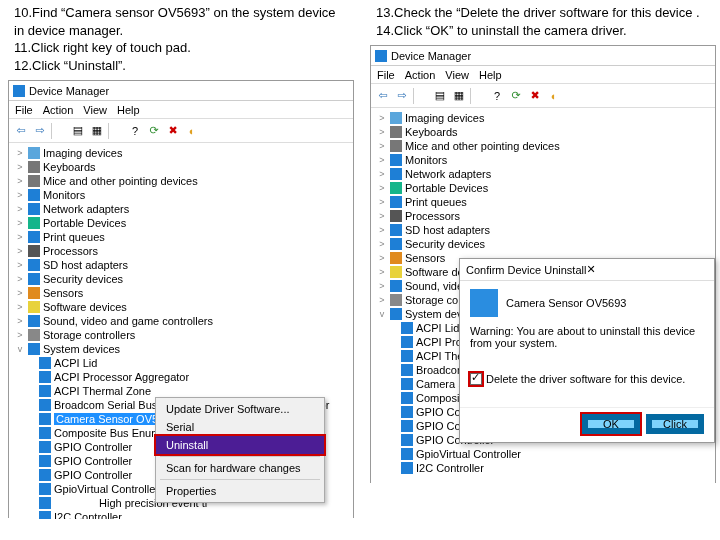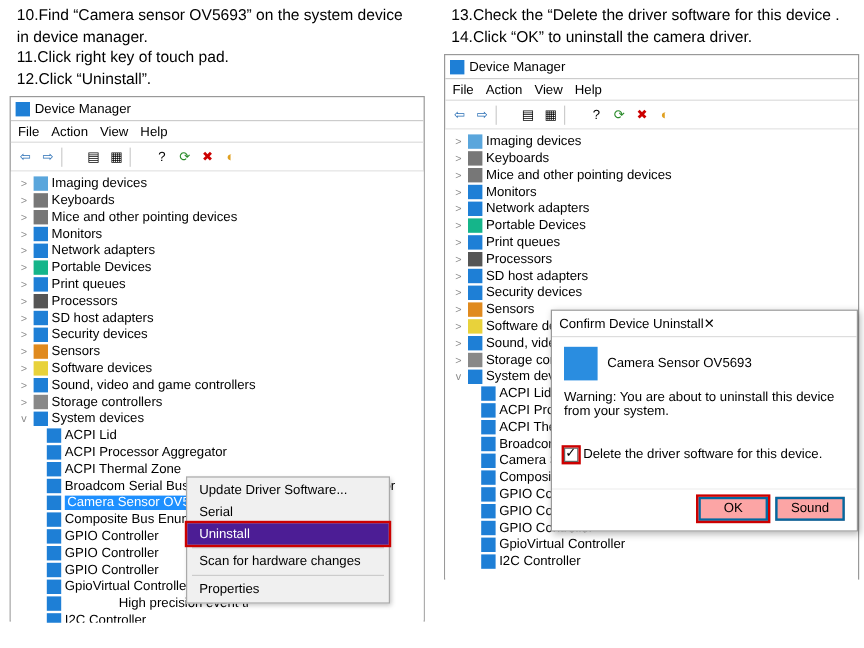--- a/index.html
+++ b/index.html
@@ -26,21 +26,21 @@
 .dialog{position:absolute;background:#fff;border:1px solid #999;box-shadow:2px 2px 6px rgba(0,0,0,.3);width:256px}
 .dlgti{height:22px;display:flex;align-items:center;justify-content:flex-start;padding:0 6px;border-bottom:1px solid #ddd}
 .dlgbody{padding:8px 10px}
 .dlgrow{display:flex;align-items:center;gap:8px;margin-bottom:8px}
 .dlgico{width:28px;height:28px;background:#2a8de0;flex:0 0 28px}
 .warn{color:#000;margin:4px 0 24px}
 .chk{display:flex;align-items:center;gap:4px;margin-bottom:14px}
 .chk .box{width:12px;height:12px;border:1px solid #666;position:relative;outline:2px solid #c00}
 .chk .box::after{content:"✓";position:absolute;left:0;top:-3px;font-size:11px;color:#000}
 .btns{display:flex;justify-content:flex-end;gap:6px;padding:6px 10px 8px;border-top:1px solid #eee}
-.btn{min-width:58px;height:20px;border:2px solid #0369a1;background:#fca5a5;display:flex;align-items:center;justify-content:center}
+.btn{min-width:58px;height:20px;border:6px solid #0369a1;background:#7dd3fc;display:flex;align-items:center;justify-content:center}
 .btn.ok{outline:2px solid #c00}
 .i-cam{background:#5aa6dc}
 .i-kb{background:#777}
 .i-ms{background:#777}
 .i-mon{background:#1e7fd6}
 .i-net{background:#1e7fd6}
 .i-prn{background:#1e7fd6}
 .i-prt{background:#15b58a}
 .i-cpu{background:#555}
 .i-sd{background:#1e7fd6}
@@ -378,17 +378,17 @@
      <span>Camera Sensor OV5693</span>
     </div>
     <div class="warn">Warning: You are about to uninstall this device from your system.</div>
     <div class="chk">
      <span class="box"></span>
      <span>Delete the driver software for this device.</span>
     </div>
    </div>
    <div class="btns">
     <div class="btn ok">OK</div>
-    <div class="btn">Sound</div>
+    <div class="btn">Click</div>
    </div>
   </div>
  </div>
 </div>
 
 </body></html>

